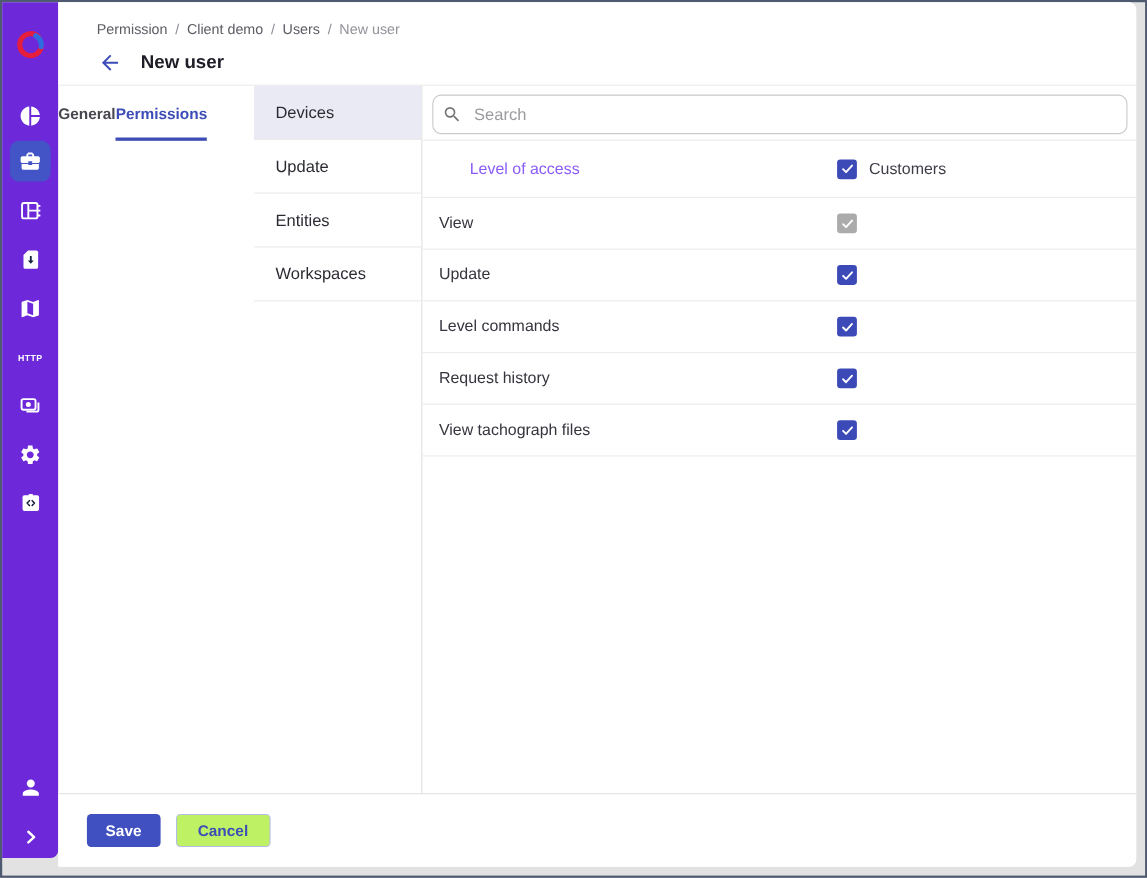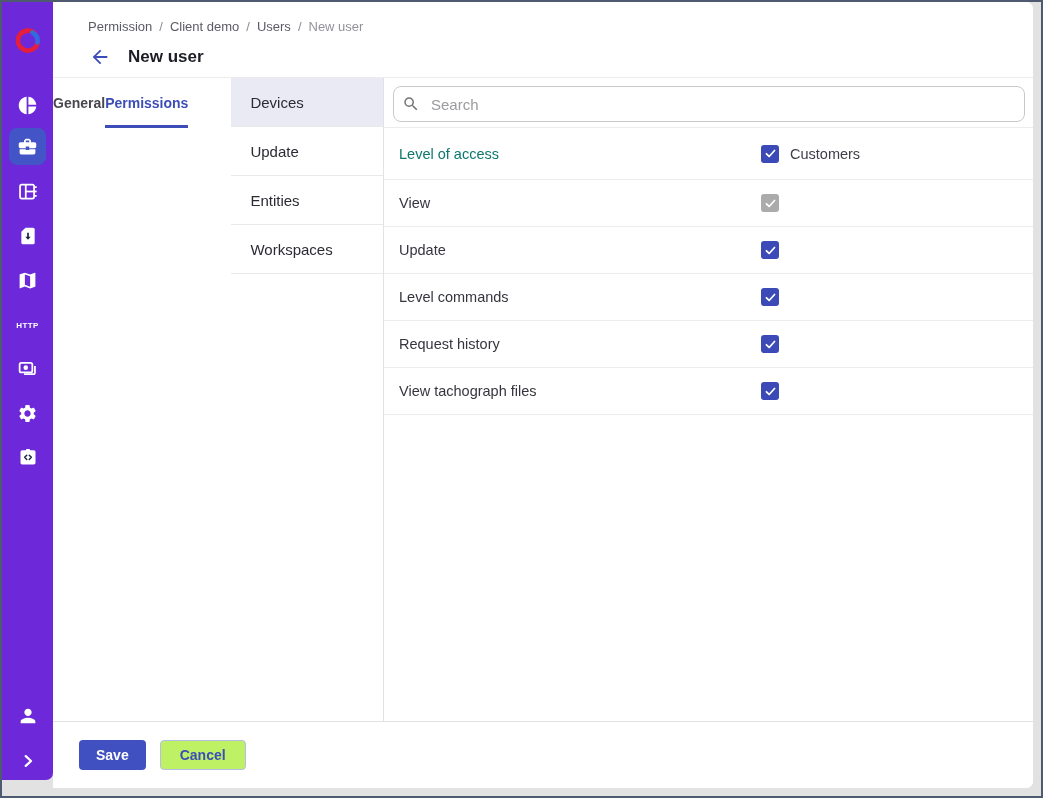--- a/index.html
+++ b/index.html
@@ -38,21 +38,21 @@
 
   .right-panel { flex:1; display:flex; flex-direction:column; }
   .search-row { height:50px; padding:8px 8px 0 9px; border-bottom:1px solid #ececec; }
   .search-box { height:36px; border:1px solid #c9c9c9; border-radius:8px; display:flex; align-items:center; padding:0 8px; gap:11px; background:#fff; }
   .search-box input { border:none; outline:none; flex:1; font-size:15px; color:#3c3c44; font-family:"Liberation Sans", sans-serif; background:transparent; }
   .search-box input::placeholder { color:#9b9b9f; }
 
   .perm-row { display:grid; grid-template-columns:362px 1fr; align-items:center; padding-left:15px; border-bottom:1px solid #ececec; }
   .perm-head { height:52px; }
   .perm-item { height:47px; }
-  .head-label { font-size:14.5px; font-weight:500; color:#0f766e; }
+  .head-label { font-size:14.5px; font-weight:500; color:#8b5cf6;margin-left:28px; }
   .row-label { font-size:14.5px; color:#35353e; }
   .cb-cell { display:flex; align-items:center; gap:11px; }
   .cb { width:18px; height:18px; border-radius:3px; background:#3b4ab6; display:flex; align-items:center; justify-content:center; cursor:pointer; flex:0 0 auto; }
   .cb.disabled { background:#ababab; cursor:default; }
   .perm-label { font-size:14.5px; font-weight:500; color:#3e3e48; }
 
   
   .footer { position:absolute; left:0; right:0; bottom:0; height:67px; background:#fff; border-top:1px solid #e2e2e2; display:flex; align-items:center; padding-left:26px; gap:14px; }
   .btn-save { height:30px; padding:0 17px; background:#4150c0; color:#fff; border:none; border-radius:4px; font-size:14px; font-weight:700; cursor:pointer; font-family:"Liberation Sans", sans-serif; }
   .btn-cancel { height:30px; padding:0 19px; background:#bef264; color:#3d4db7; border:1px solid #b6bde4; border-radius:4px; font-size:14px; font-weight:700; cursor:pointer; font-family:"Liberation Sans", sans-serif; }

